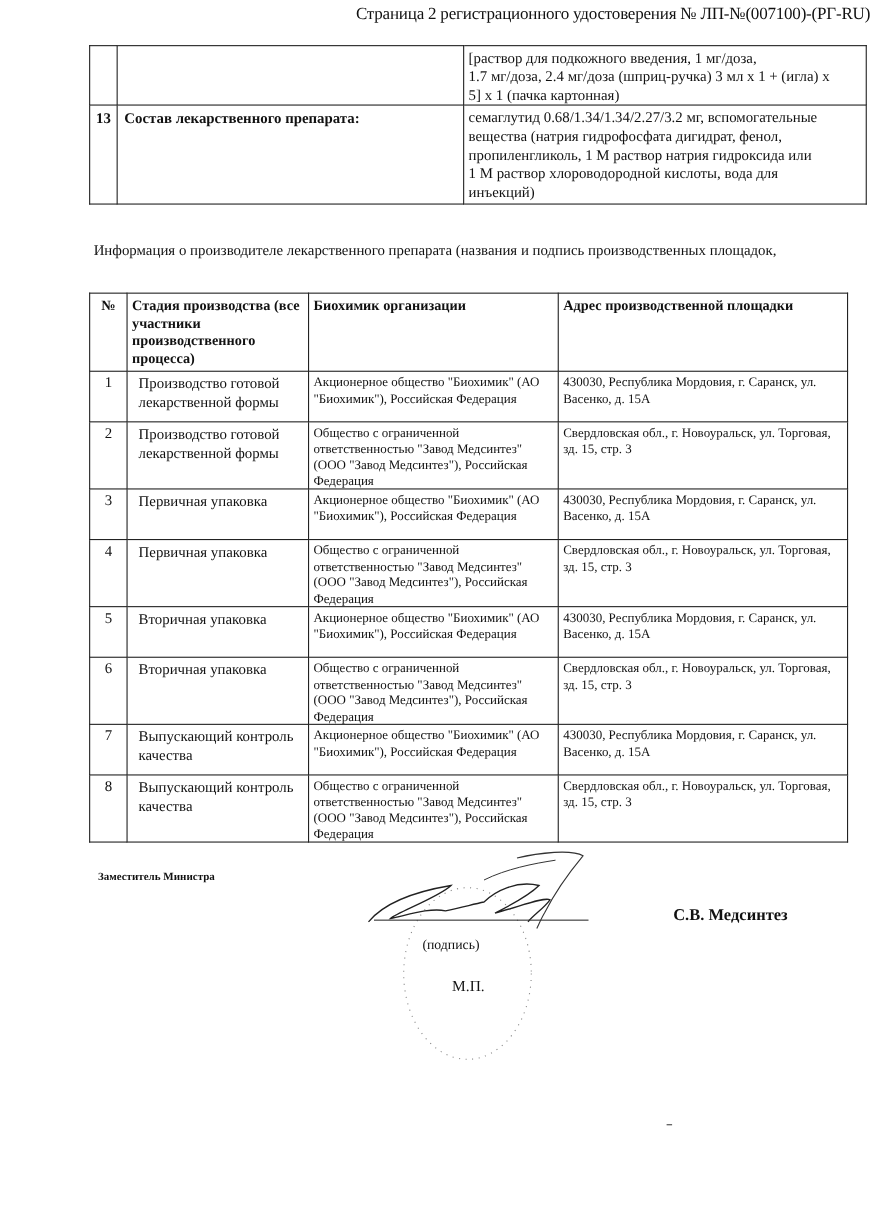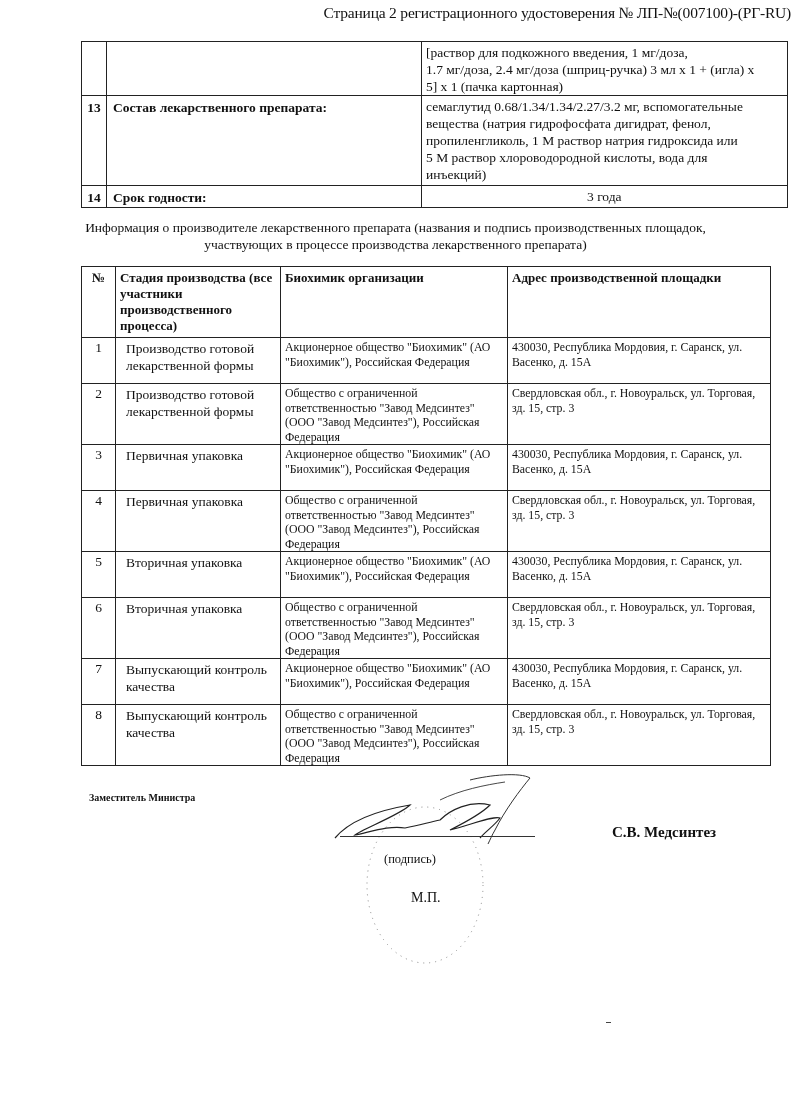--- a/index.html
+++ b/index.html
@@ -172,35 +172,29 @@
       <div>5] x 1 (пачка картонная)</div>
     </td>
   </tr>
   <tr class="row-13">
     <td class="c-num">13</td>
     <td class="c-label">Состав лекарственного препарата:</td>
     <td class="c-value">
       <div>семаглутид 0.68/1.34/1.34/2.27/3.2 мг, вспомогательные</div>
       <div>вещества (натрия гидрофосфата дигидрат, фенол,</div>
       <div>пропиленгликоль, 1 М раствор натрия гидроксида или</div>
-      <div>5 М раствор хлороводородной кислоты, вода для</div>
+      <div>1 М раствор хлороводородной кислоты, вода для</div>
       <div>инъекций)</div>
     </td>
   </tr>
-  <tr class="row-14">
-    <td class="c-num">14</td>
-    <td class="c-label">Срок годности:</td>
-    <td class="c-value shelf-value">3 года</td>
-  </tr>
 </tbody>
   </table>
 
 <div class="section-title">
   <div>Информация о производителе лекарственного препарата (названия и подпись производственных площадок,</div>
-  <div>участвующих в процессе производства лекарственного препарата)</div>
 </div>
 
 <table class="mfr-table">
   <tbody>
       <tr>
     <th class="col-num">№</th>
     <th class="col-stage">Стадия производства (все участники производственного процесса)</th>
     <th class="col-org">Биохимик организации</th>
     <th class="col-addr">Адрес производственной площадки</th>
   </tr>

